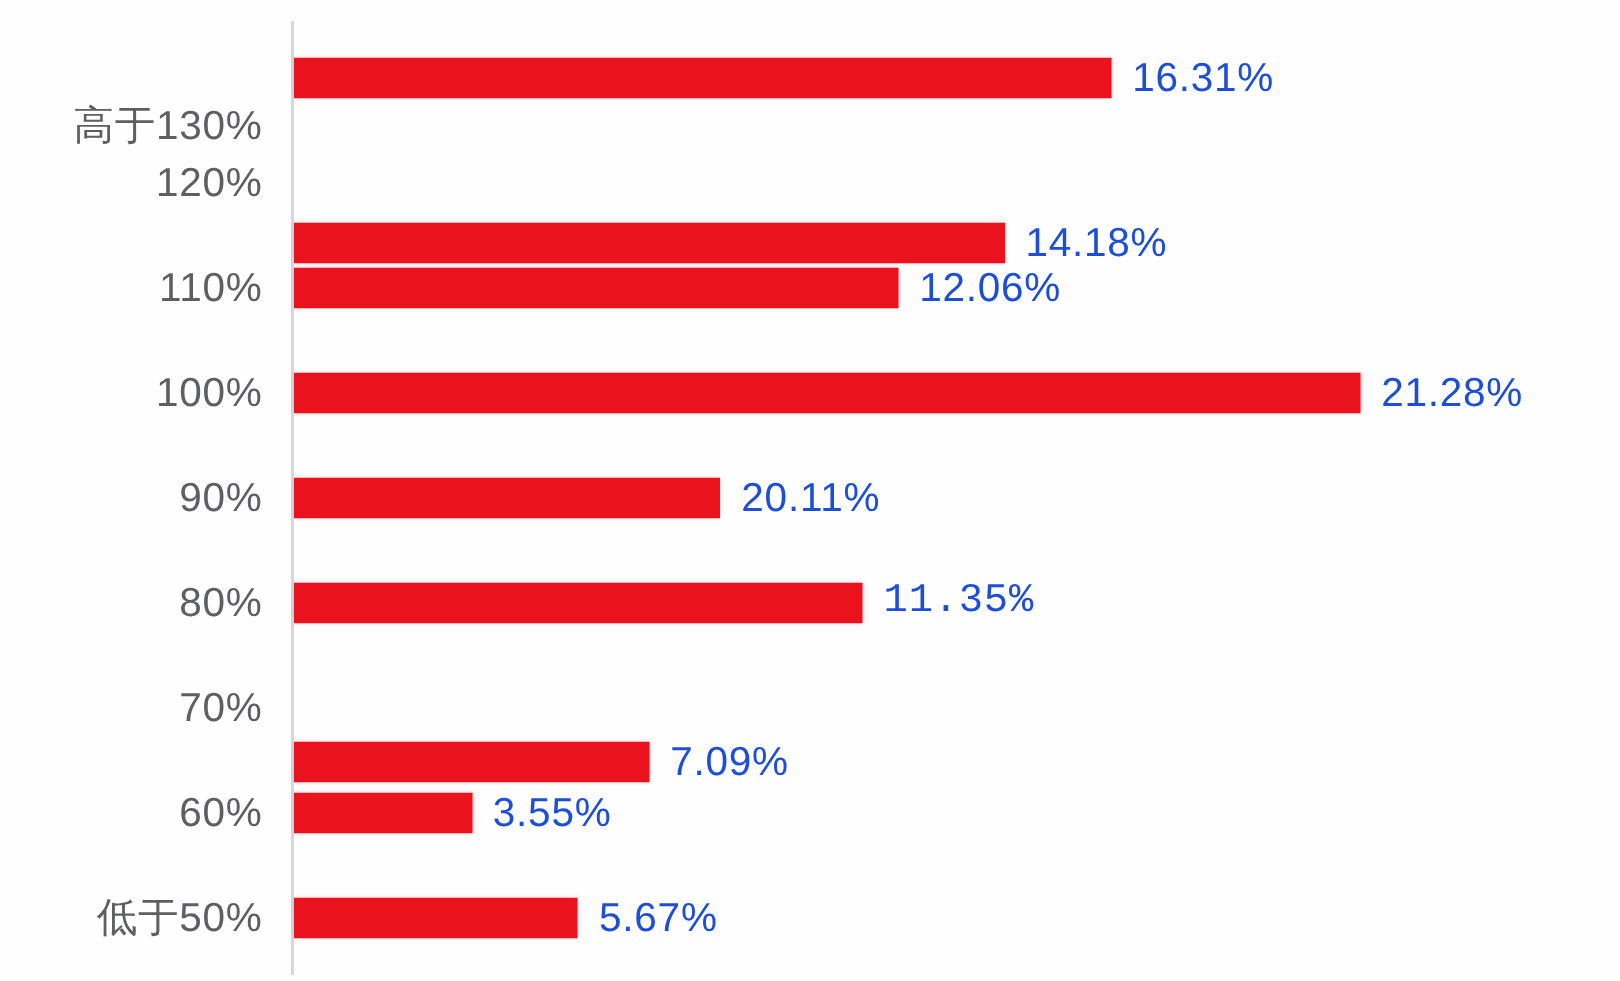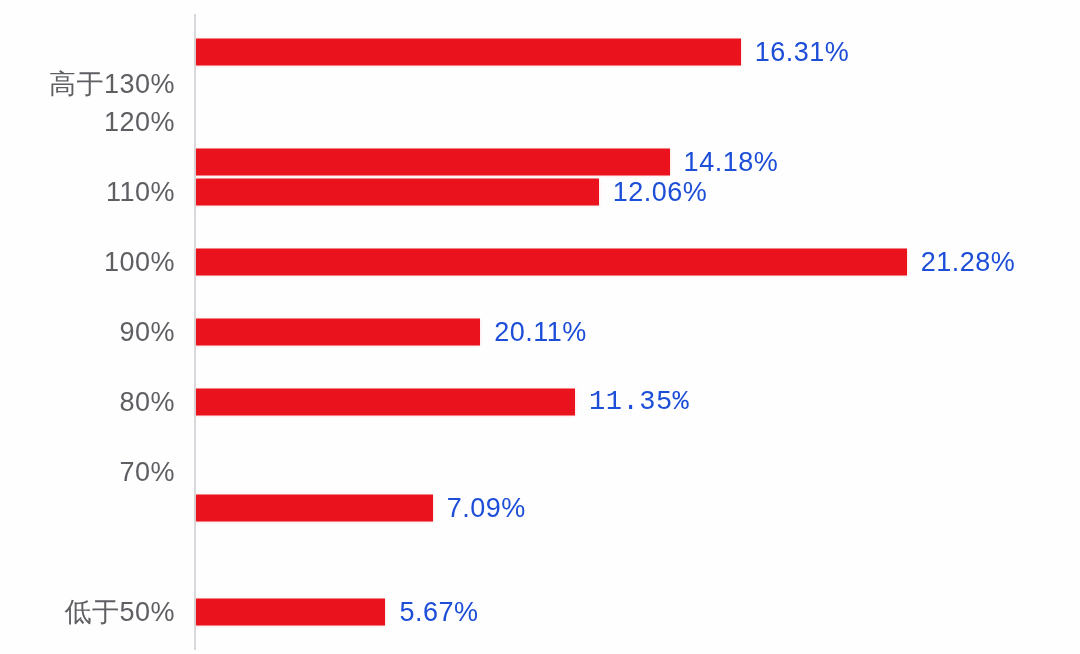--- a/index.html
+++ b/index.html
@@ -119,20 +119,27 @@
           <div class="val-label">11.35%</div>
         </div>
       </div>
       <div class="bar-row" style="top: 437px; padding-left: 17px;">
         <div class="cat-label" style="top: 50%; transform: translateY(-50%);">70%</div>
         <div class="bar-wrap" style="top: 50%; transform: translateY(-50%); margin-top: 36px;">
           <div class="bar" style="width: 236.806px; background: rgb(233, 18, 29);"></div>
           <div class="val-label">7.09%</div>
         </div>
       </div>
+      <div class="bar-row" style="top: 507px;">
+        <div class="cat-label" style="top: 50%; transform: translateY(-50%);">60%</div>
+        <div class="bar-wrap" style="top: 50%; transform: translateY(-50%);">
+          <div class="bar" style="width: 118.57px; background: rgb(233, 18, 29);"></div>
+          <div class="val-label">3.55%</div>
+        </div>
+      </div>
       <div class="bar-row" style="top: 577px;">
         <div class="cat-label" style="top: 50%; transform: translateY(-50%);">低于50%</div>
         <div class="bar-wrap" style="top: 50%; transform: translateY(-50%);">
           <div class="bar" style="width: 189.378px; background: rgb(233, 18, 29);"></div>
           <div class="val-label">5.67%</div>
         </div>
       </div>
     </div>
 </div>
 

